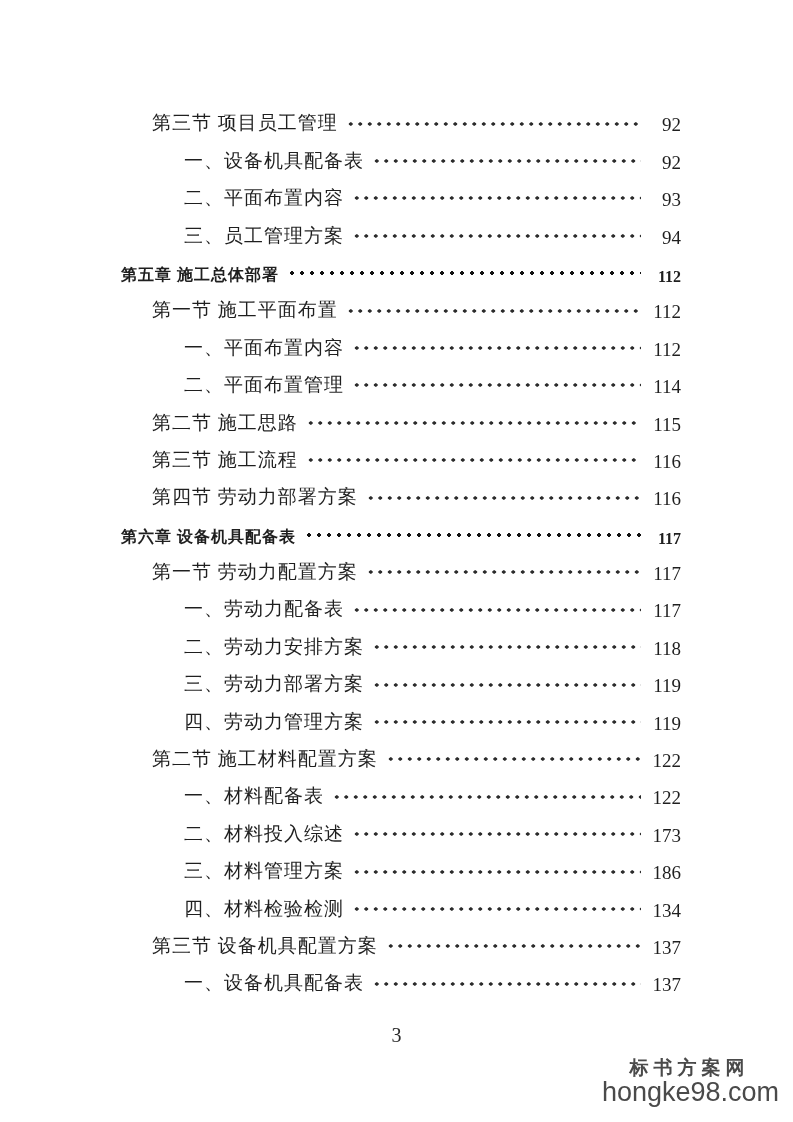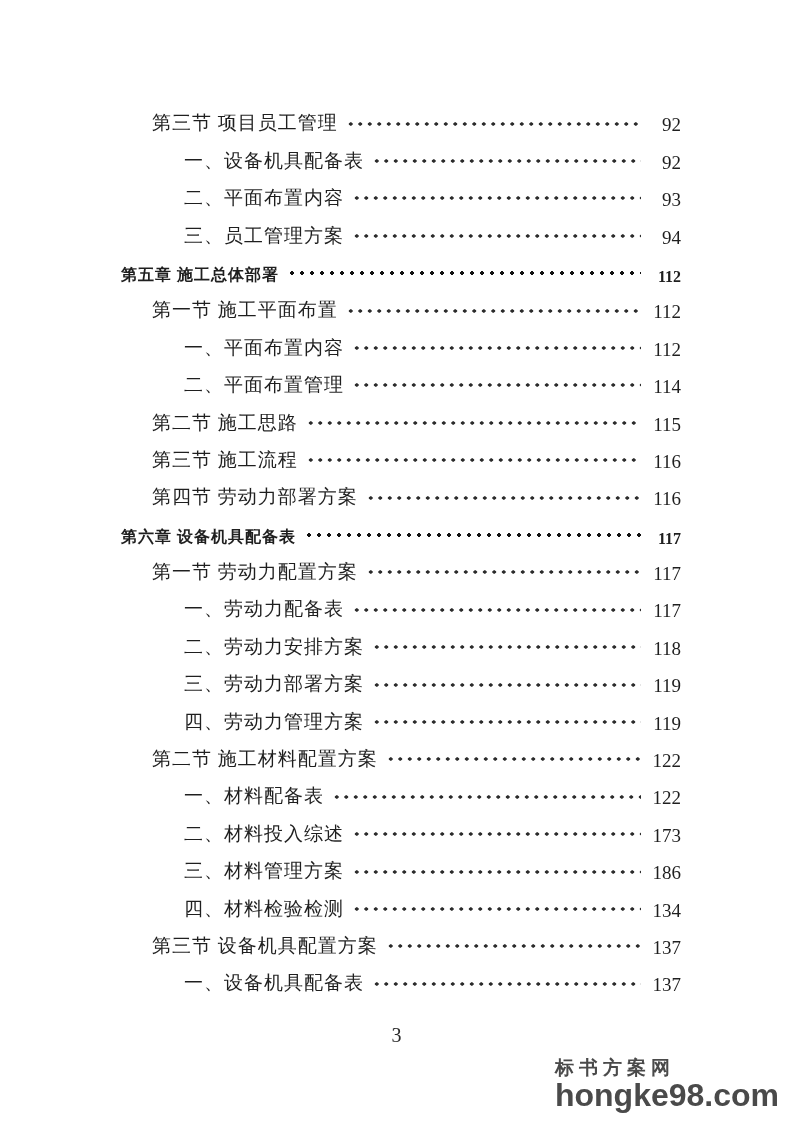--- a/index.html
+++ b/index.html
@@ -70,34 +70,34 @@
     left: 0;
     width: 100%;
     text-align: center;
     font-size: 20px;
     color: #2a2a2a;
   }
   .watermark {
     position: absolute;
     top: 1058px;
     right: 14px;
-    text-align: left;
+    text-align: center;
     color: #4a4a4a;
     font-family: "Liberation Sans", "DejaVu Sans", sans-serif;
   }
   .watermark .wm1 {
     font-size: 19px;
     font-weight: 700;
     letter-spacing: 5px;
     margin-right: 2px;
     line-height: 1.1;
   }
   .watermark .wm2 {
-    font-size: 32px;
-    font-weight: 700;
+    font-size: 27px;
+    font-weight: 400;
     letter-spacing: 0px;
     line-height: 1.0;
   }
 </style>
 </head>
 <body>
 
 <div class="page">
   <main class="toc" id="toc">
       <div class="toc-row lvl-section">

